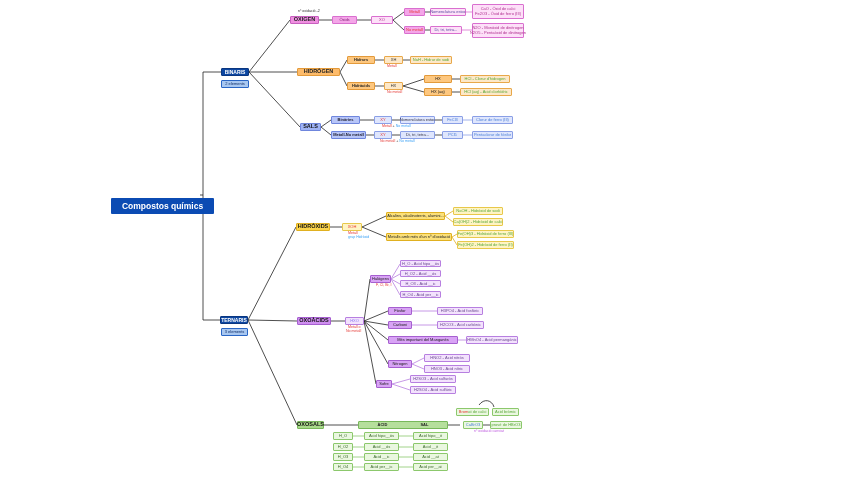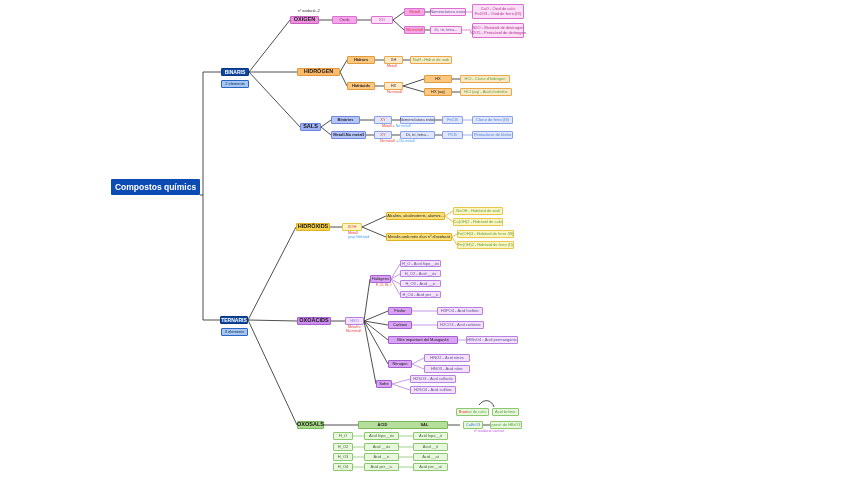--- a/index.html
+++ b/index.html
@@ -118,21 +118,21 @@
       <line x1="353" y1="447" x2="364" y2="447"></line>
         <line x1="399" y1="447" x2="413" y2="447"></line>
       <line x1="353" y1="457" x2="364" y2="457"></line>
         <line x1="399" y1="457" x2="413" y2="457"></line>
       <line x1="353" y1="467" x2="364" y2="467"></line>
         <line x1="399" y1="467" x2="413" y2="467"></line>
     </g>
   </g>
 </svg>
 
-<div class="n root" style="left:111px;top:179px;width:89px;height:16px;">Compostos químics</div>
+<div class="n root" style="left:111px;top:198px;width:103px;height:16px;">Compostos químics</div>
 
 <div class="n blue-d" style="left:221px;top:68px;width:28px;height:8px;">BINARIS</div>
 <div class="n blue-l" style="left:221px;top:80px;width:28px;height:8px;">2 elements</div>
 
 <div class="note dark" style="left:298px;top:10px;">nº oxidació -2</div>
 <div class="n pk-b" style="left:290px;top:16px;width:29px;height:8px;">OXIGEN</div>
 <div class="n pk" style="left:332px;top:16px;width:25px;height:8px;">Òxids</div>
 <div class="n pk-l" style="left:371px;top:16px;width:22px;height:8px;">XO</div>
 <div class="n pk red" style="left:404px;top:8px;width:21px;height:8px;">Metall</div>
 <div class="n pk-l" style="left:430px;top:8px;width:36px;height:8px;color:#5a4aa0;">Nomenclatura estoc</div>

